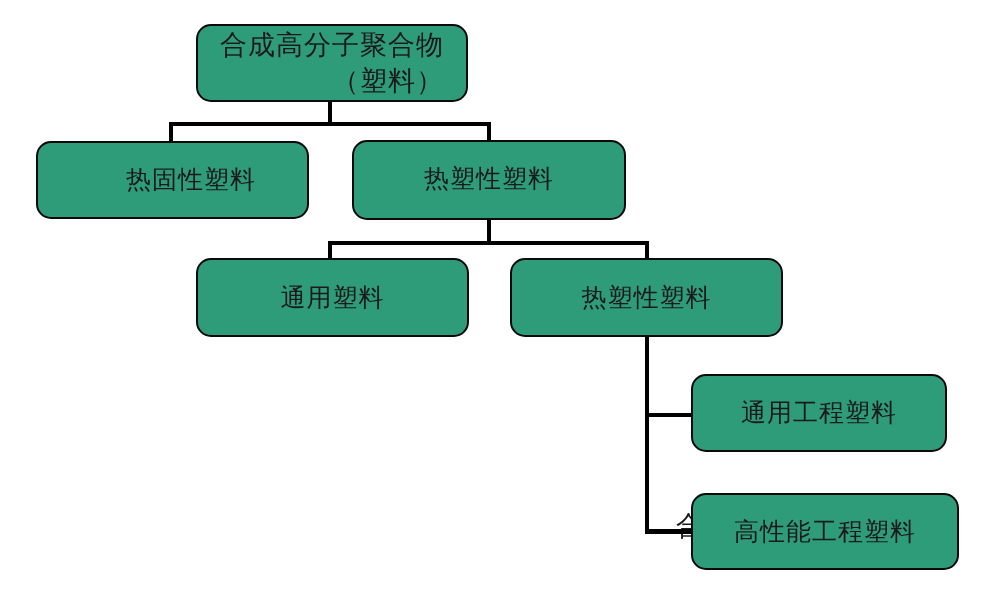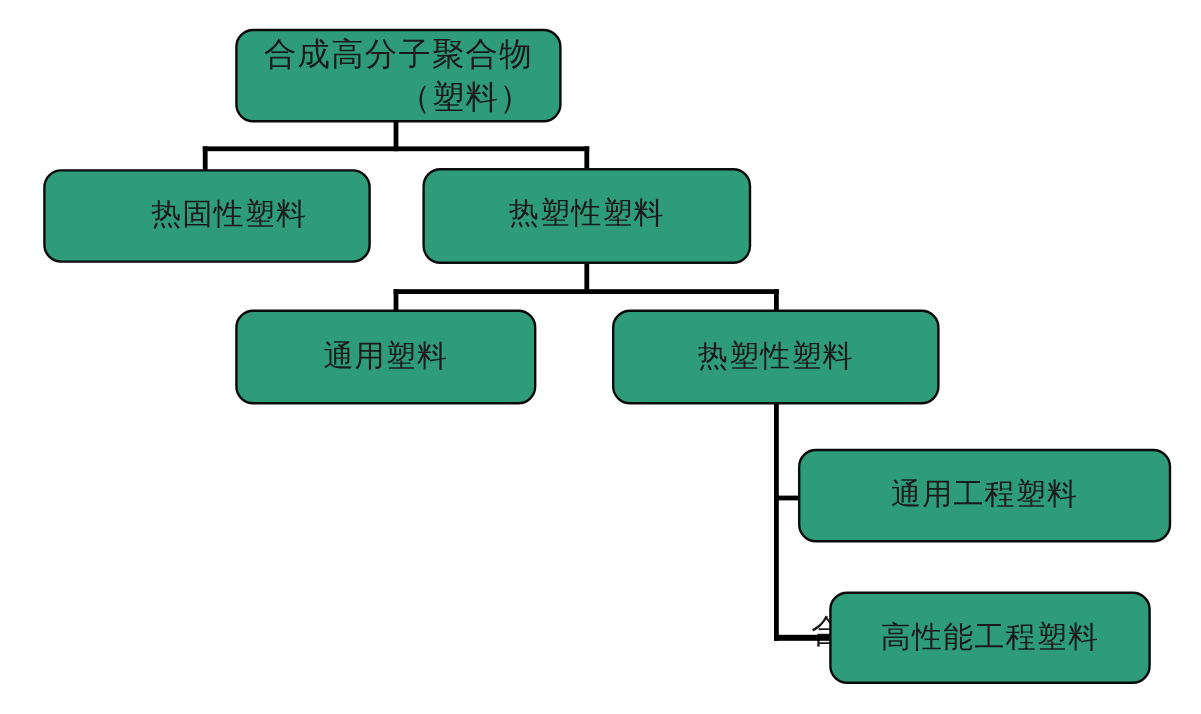--- a/index.html
+++ b/index.html
@@ -89,29 +89,29 @@
   </div>
 
   <div class="node" style="left:36px; top:141px; width:273px; height:78px;padding-left:37px;">
     <span class="label">热固性塑料</span>
   </div>
 
   <div class="node top-aligned" style="left:352px; top:140px; width:274px; height:80px;">
     <span class="label">热塑性塑料</span>
   </div>
 
-  <div class="node" style="left:196px; top:258px; width:251px; height:79px;">
+  <div class="node" style="left:196px; top:258px; width:273px; height:79px;">
     <span class="label">通用塑料</span>
   </div>
 
   <div class="node" style="left:510px; top:258px; width:273px; height:79px;">
     <span class="label">热塑性塑料</span>
   </div>
 
-  <div class="node" style="left:665px; top:374px; width:311px; height:78px;">
+  <div class="node" style="left:691px; top:374px; width:256px; height:78px;">
     <span class="label">通用工程塑料</span>
   </div>
 
   <div class="node" style="left:691px; top:493px; width:268px; height:77px;">
     <span class="label">高性能工程塑料</span>
   </div>
 
 </div>
 
 </body></html>

